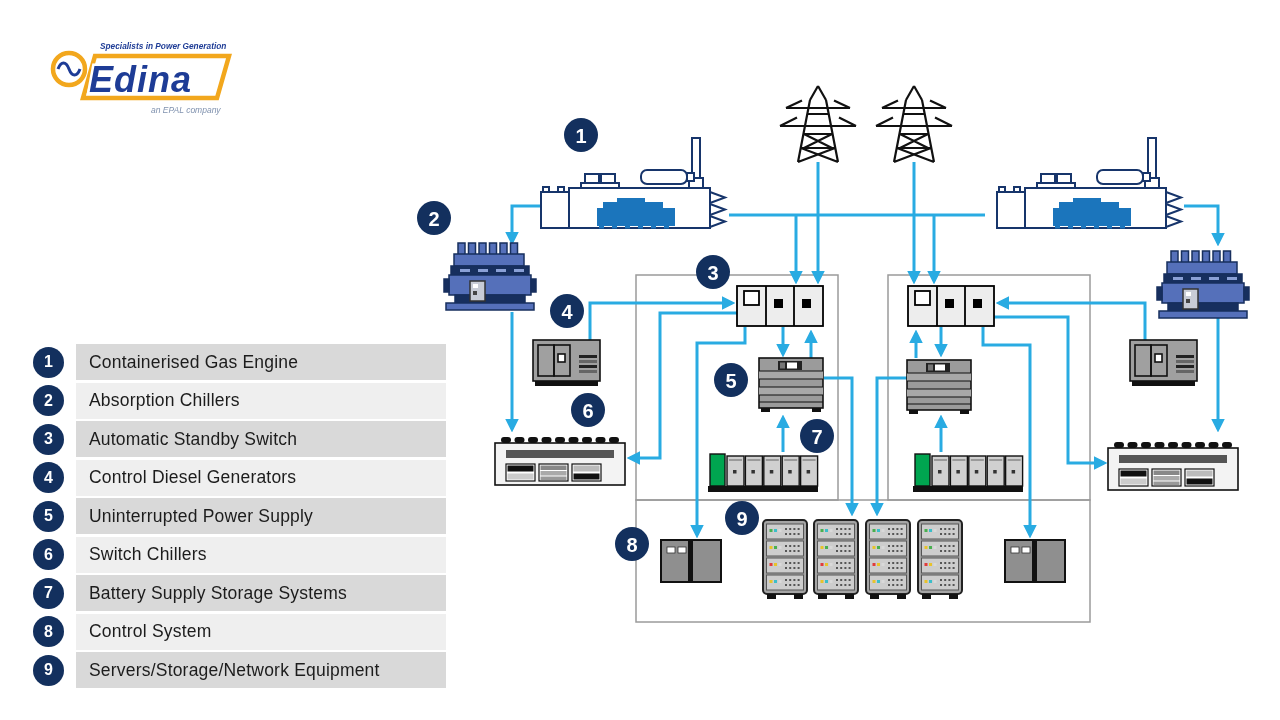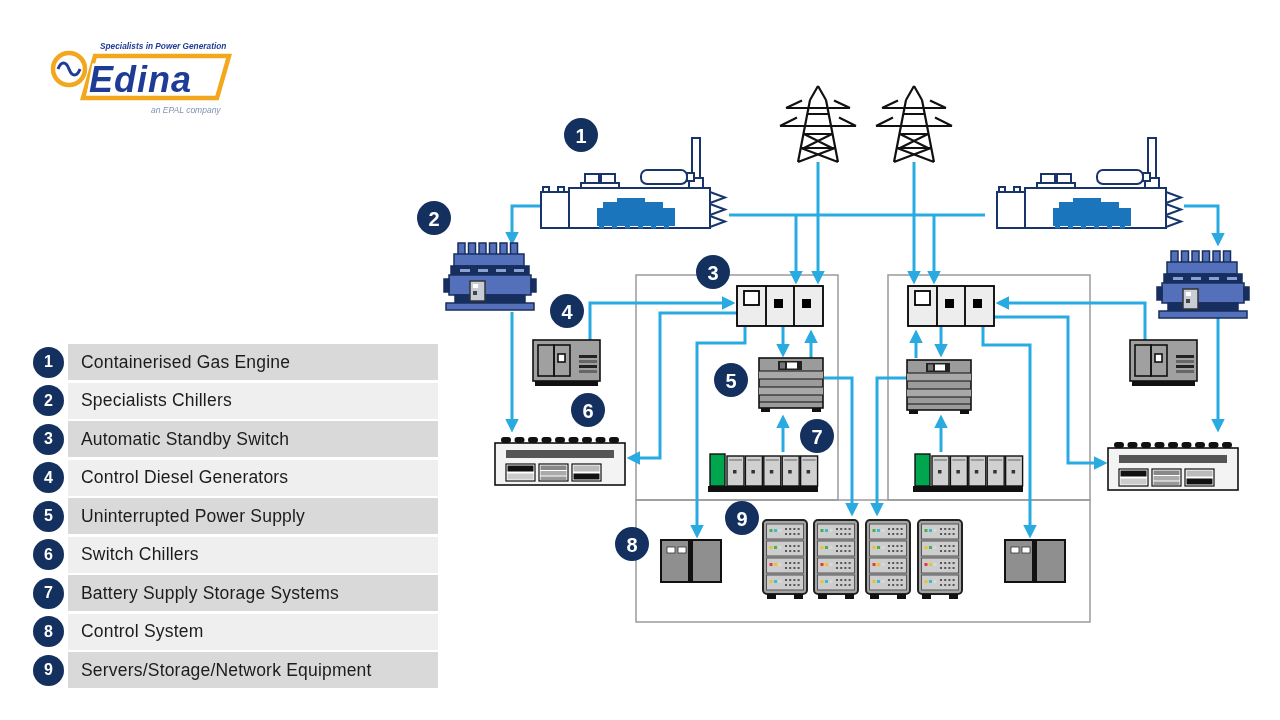--- a/index.html
+++ b/index.html
@@ -14,21 +14,21 @@
   
   .title{position:absolute;left:38px;top:236px;font-size:26.5px;line-height:1.22;
          color:#1d3b6d;letter-spacing:.4px;font-weight:400;}
 
   
   .legend{position:absolute;left:33px;top:344px;display:flex;flex-direction:column;gap:2.5px;}
   .lrow{display:flex;align-items:center;height:36px;}
   .lbadge{width:31px;height:31px;border-radius:50%;background:#13305e;color:#fff;
           display:flex;align-items:center;justify-content:center;font-size:16px;
           font-weight:bold;flex:none;}
-  .lbar{margin-left:4px;width:357px;height:36px;display:flex;align-items:center;
+  .lbar{margin-left:12px;width:357px;height:36px;display:flex;align-items:center;
         padding-left:13px;font-size:17.5px;color:#1c1c1c;letter-spacing:.2px;}
   .lrow:nth-child(odd) .lbar{background:#d9d9d9;}
   .lrow:nth-child(even) .lbar{background:#efefef;}
 
   
   .c{stroke:#29abe2;stroke-width:3;fill:none;}
   .room{fill:none;stroke:#9b9b9b;stroke-width:1.5;}
   .badge-circle{fill:#13305e;}
   .badge-num{fill:#fff;font-size:20px;font-weight:bold;text-anchor:middle;}
 </style>
@@ -317,21 +317,21 @@
   <div class="title">
   </div>
 
   <div class="legend">
     <div class="lrow">
       <div class="lbadge">1</div>
       <div class="lbar">Containerised Gas Engine</div>
     </div>
     <div class="lrow">
       <div class="lbadge">2</div>
-      <div class="lbar">Specialists Chillers</div>
+      <div class="lbar">Absorption Chillers</div>
     </div>
     <div class="lrow">
       <div class="lbadge">3</div>
       <div class="lbar">Automatic Standby Switch</div>
     </div>
     <div class="lrow">
       <div class="lbadge">4</div>
       <div class="lbar">Control Diesel Generators</div>
     </div>
     <div class="lrow">

